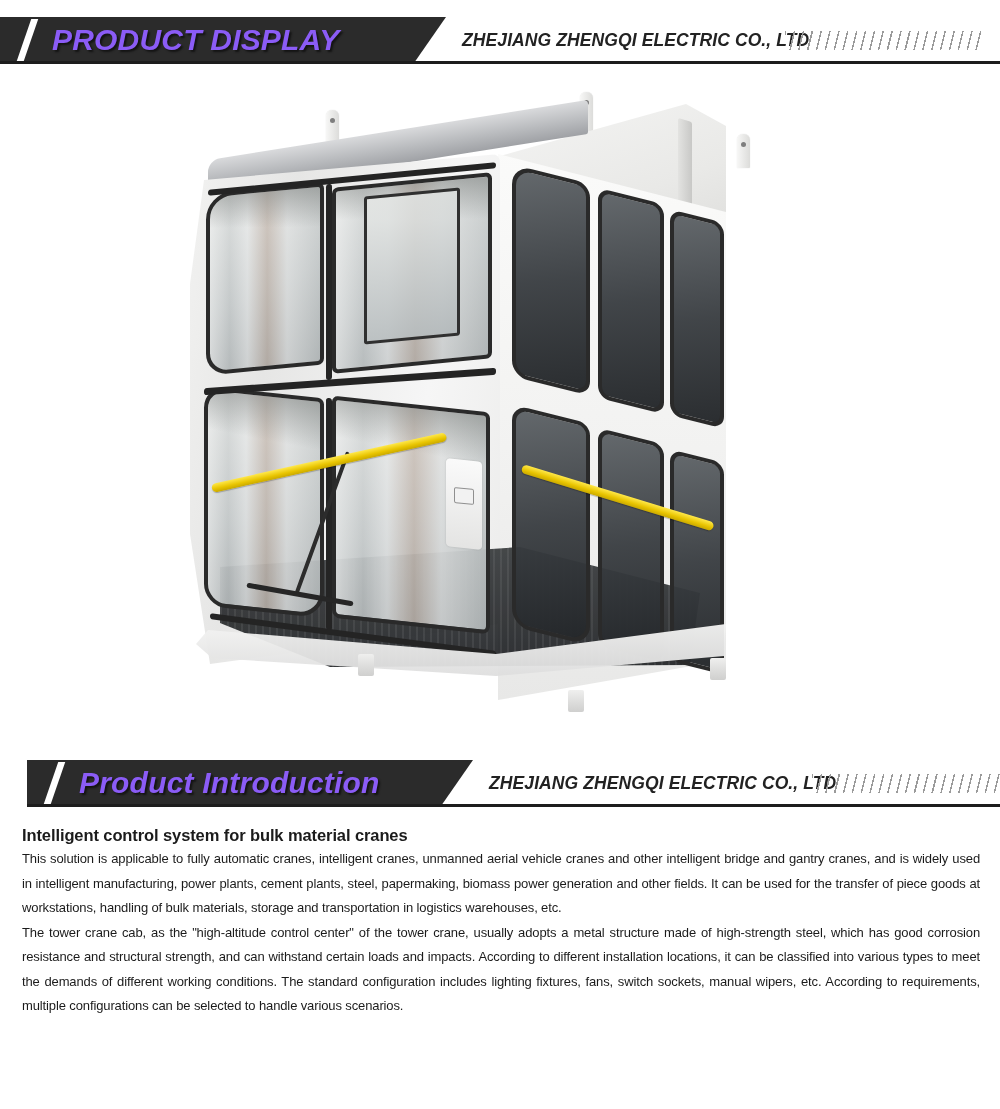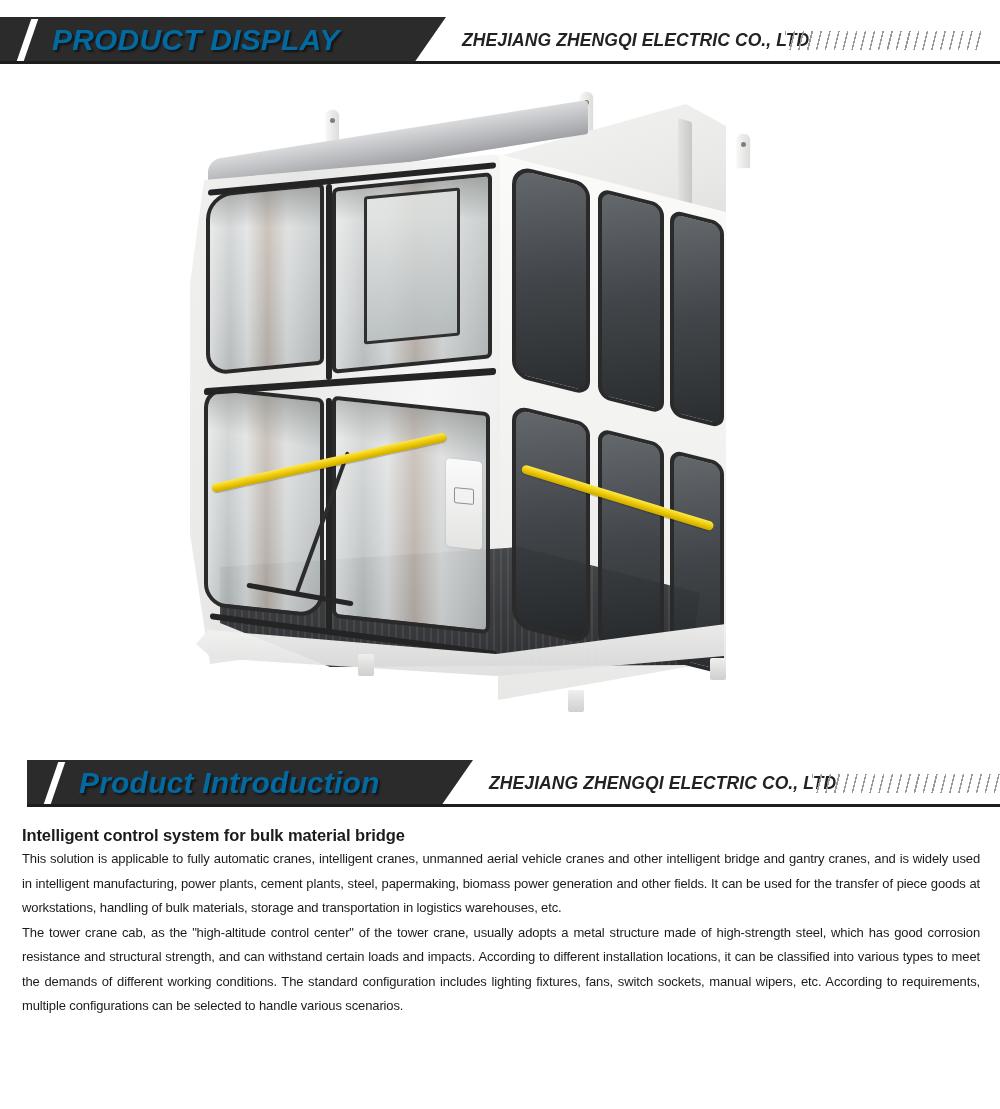--- a/index.html
+++ b/index.html
@@ -50,21 +50,21 @@
     height: 42px;
     background: #ffffff;
     transform: skewX(-19deg);
   }
   .banner-title {
     position: absolute;
     top: 0;
     left: 52px;
     height: 46px;
     line-height: 46px;
-    color: #0369a1;
+    color: #8b5cf6;
     font-style: italic;
     font-weight: bold;
     font-family: "Liberation Sans", sans-serif;
     letter-spacing: 0.2px;
     white-space: nowrap;
     text-shadow: 2px 2px 2px rgba(0,0,0,0.55);
   }
   .banner-title.size-display { font-size: 30px; }
   .banner-title.size-intro   { font-size: 30px; }
 
@@ -481,16 +481,16 @@
   <div class="banner-black"></div>
   <div class="banner-white-wedge"></div>
   <div class="banner-slash"></div>
   <div class="banner-title size-intro">Product Introduction</div>
   <div class="banner-sub">ZHEJIANG ZHENGQI ELECTRIC CO., LTD</div>
   <div class="banner-hatch"></div>
   <div class="banner-underline"></div>
 </div>
 
 <div id="intro-text">
-  <p id="intro-heading">Intelligent control system for bulk material bridge</p>
+  <p id="intro-heading">Intelligent control system for bulk material cranes</p>
   <p class="intro-para">This solution is applicable to fully automatic cranes, intelligent cranes, unmanned aerial vehicle cranes and other intelligent bridge and gantry cranes, and is widely used in intelligent manufacturing, power plants, cement plants, steel, papermaking, biomass power generation and other fields. It can be used for the transfer of piece goods at workstations, handling of bulk materials, storage and transportation in logistics warehouses, etc.</p>
   <p class="intro-para">The tower crane cab, as the "high-altitude control center" of the tower crane, usually adopts a metal structure made of high-strength steel, which has good corrosion resistance and structural strength, and can withstand certain loads and impacts. According to different installation locations, it can be classified into various types to meet the demands of different working conditions. The standard configuration includes lighting fixtures, fans, switch sockets, manual wipers, etc. According to requirements, multiple configurations can be selected to handle various scenarios.</p>
 </div>
 
 </body></html>

